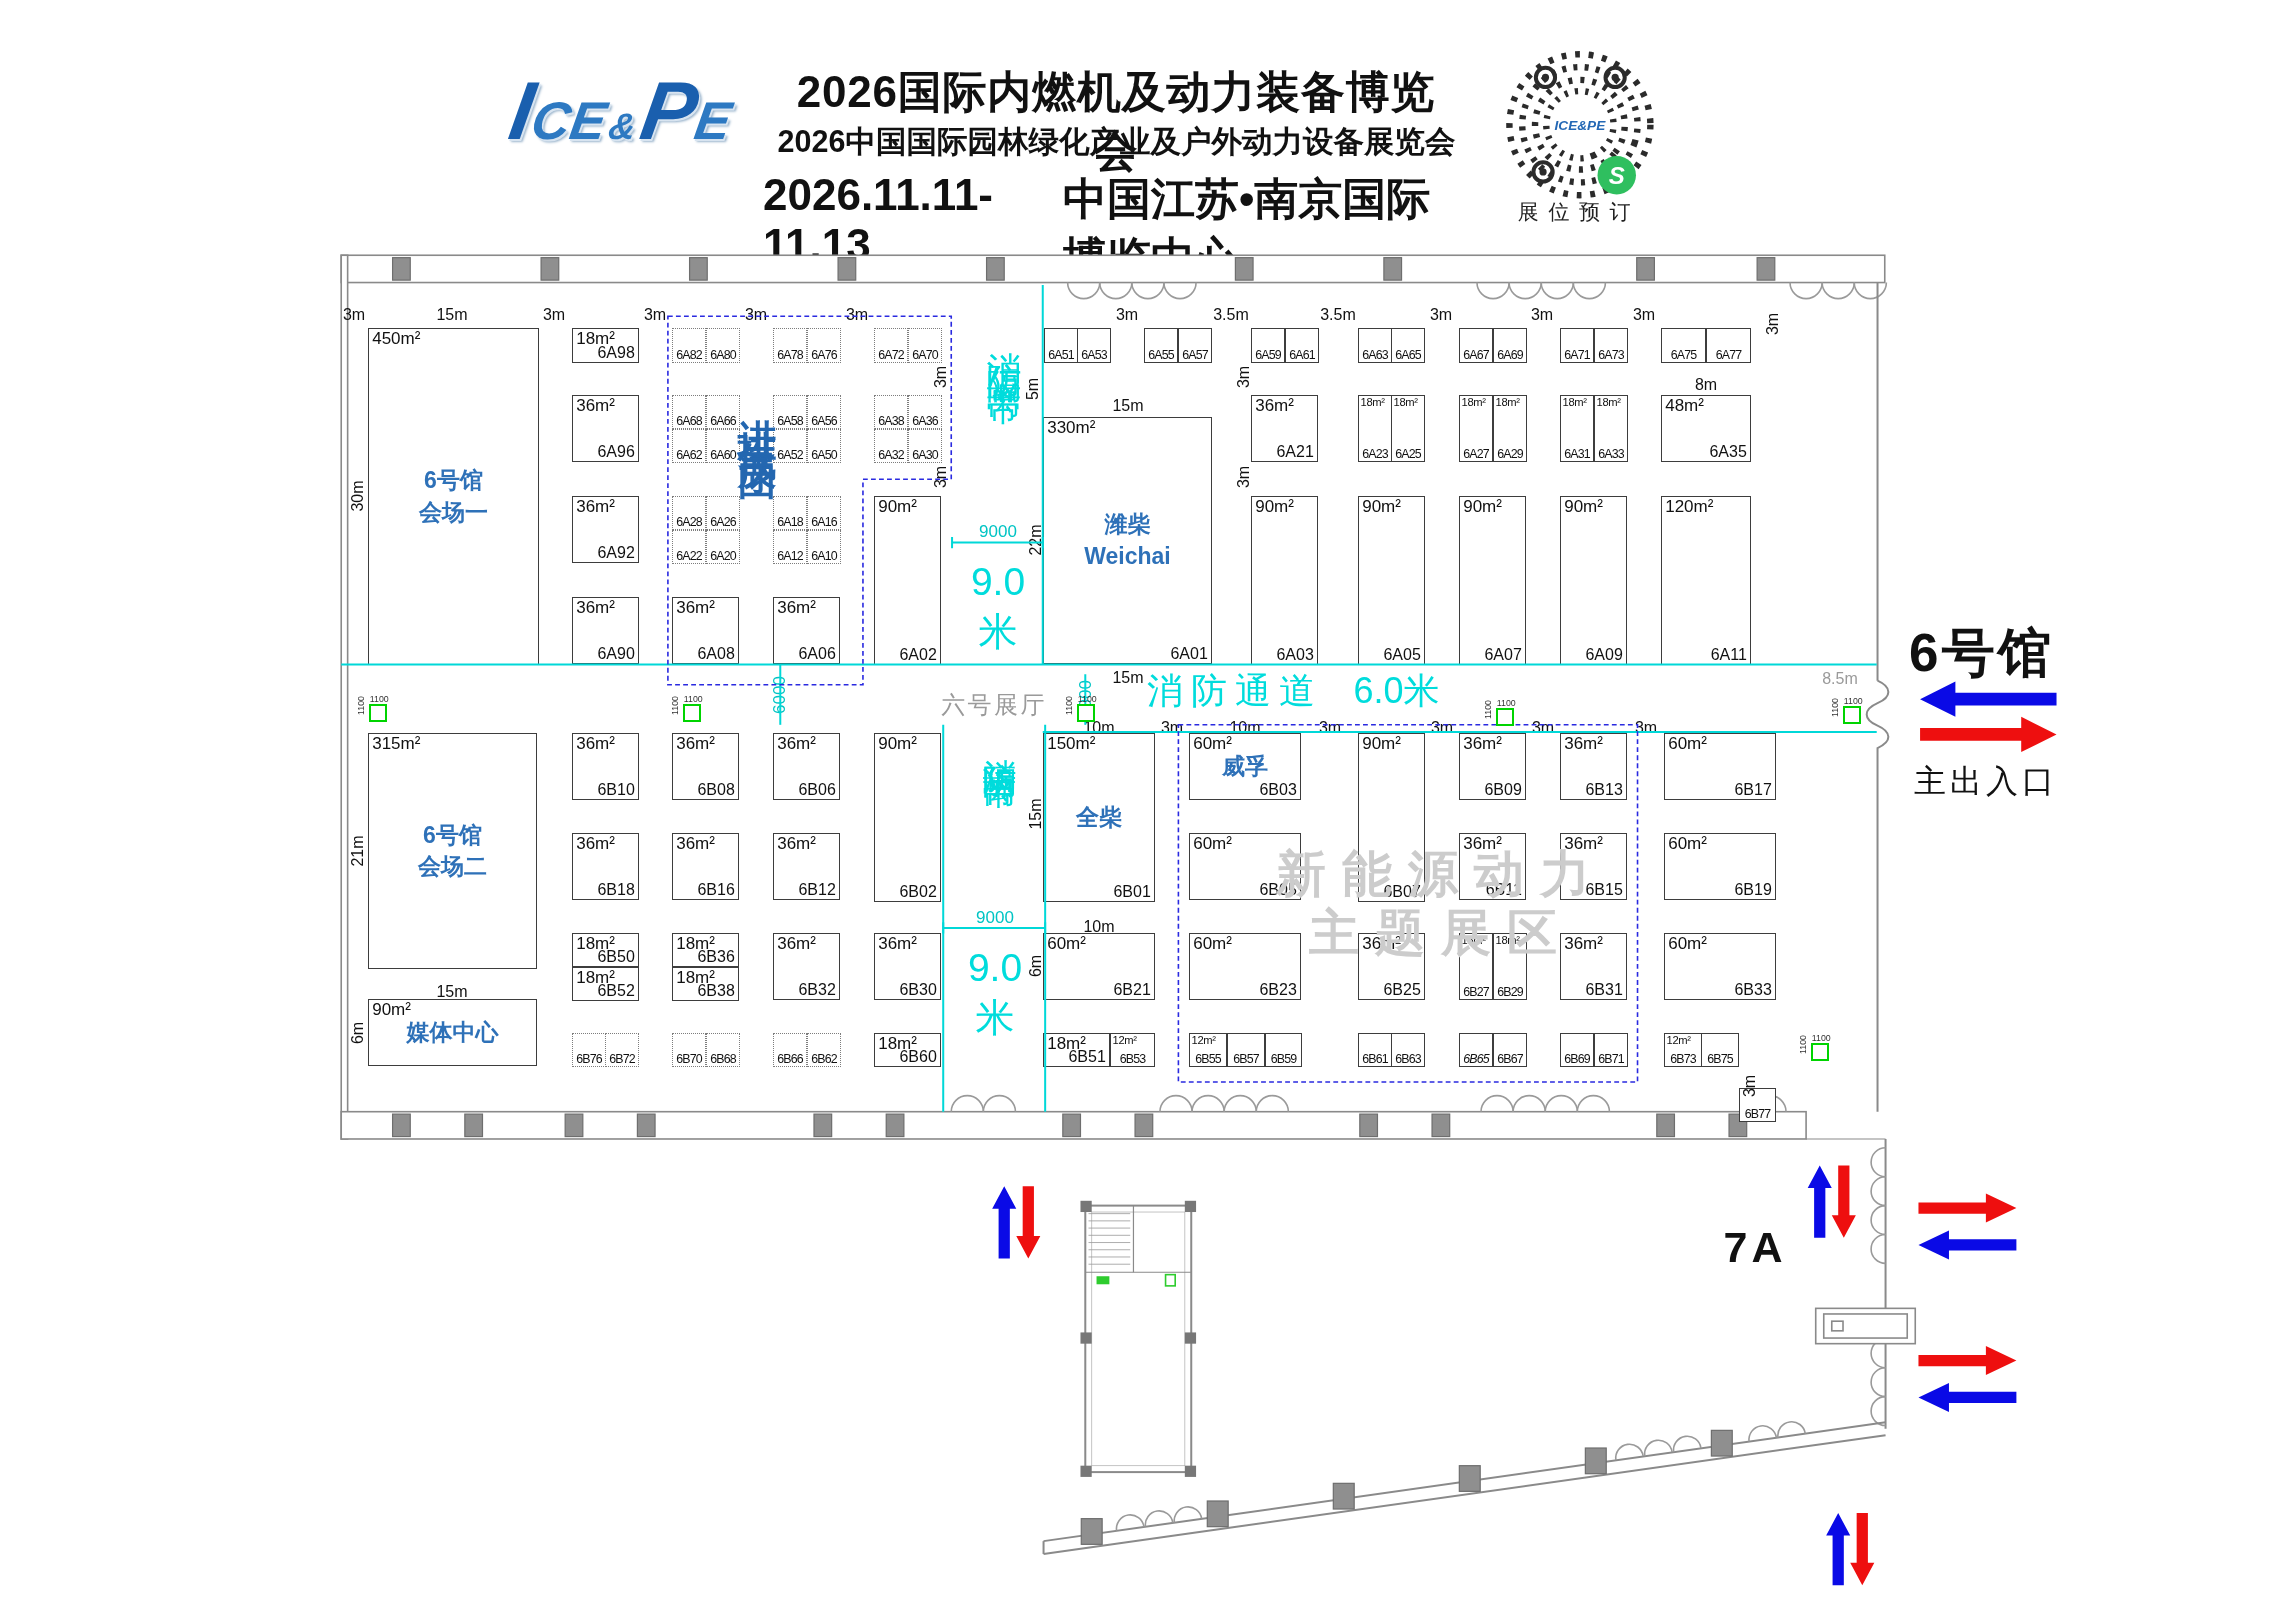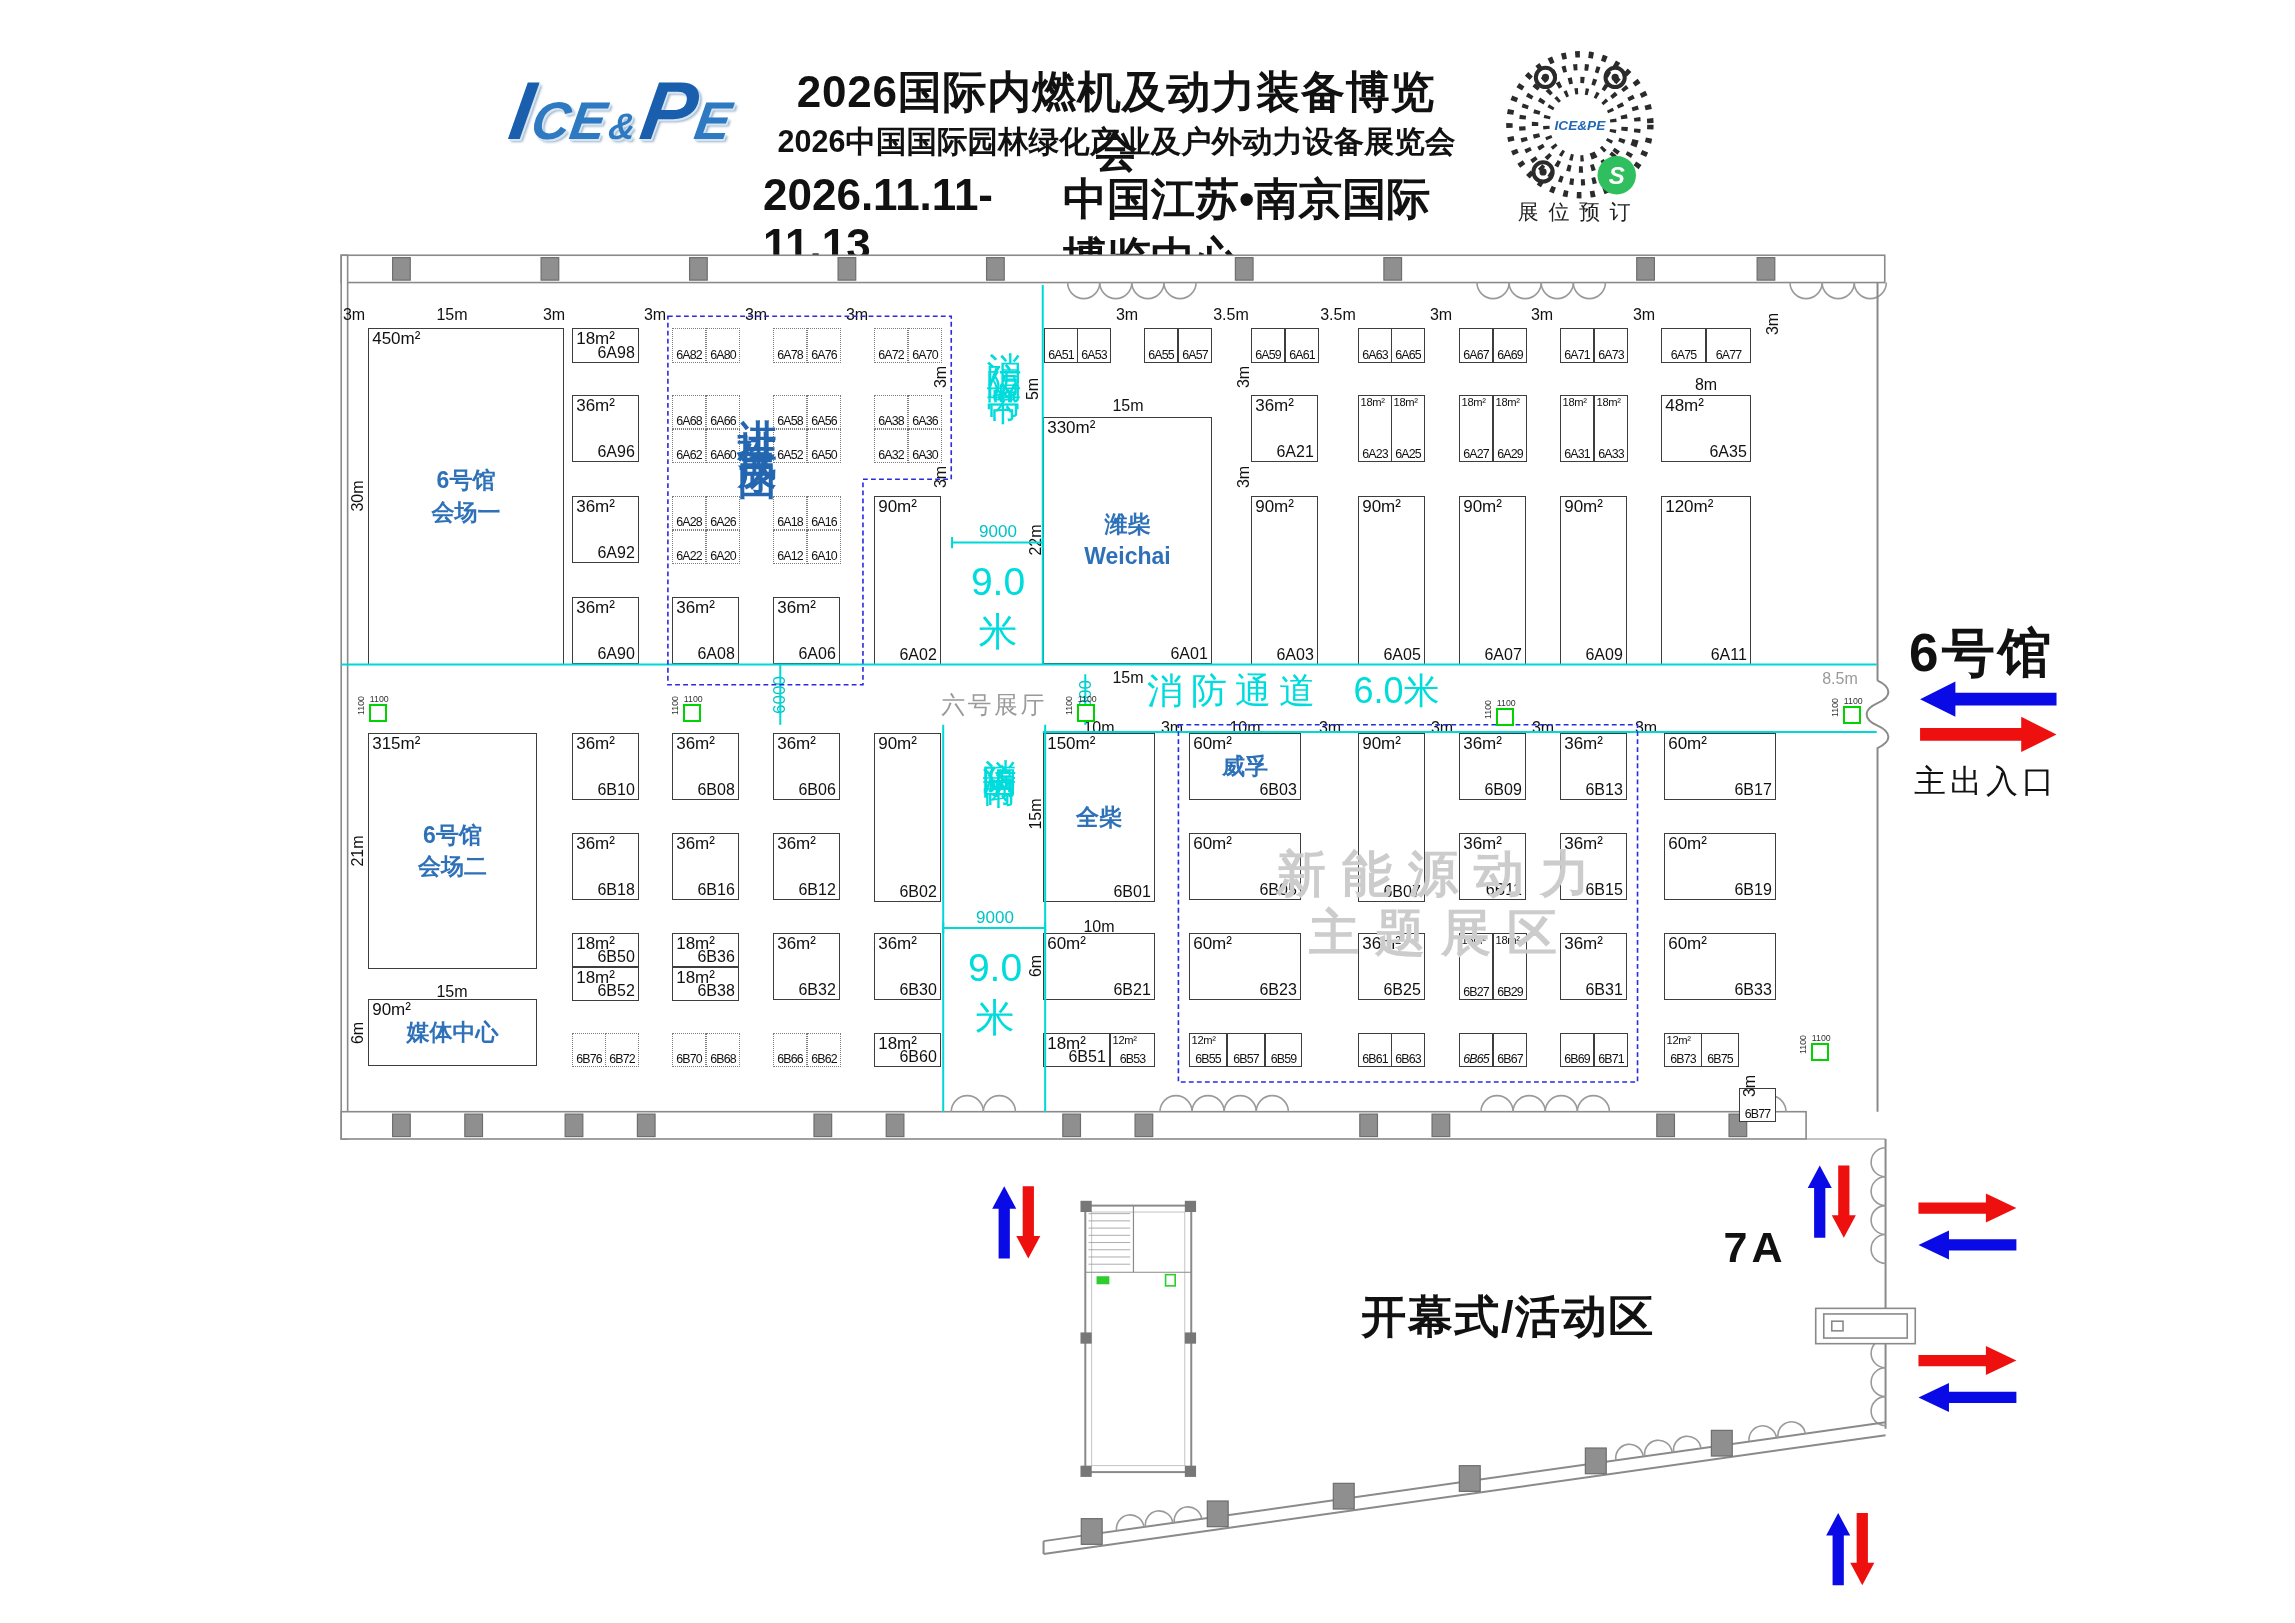--- a/index.html
+++ b/index.html
@@ -230,21 +230,21 @@
           <rect x="1476" y="1660" width="14" height="14"></rect>
       </g>
       <g fill="#2ecc2e">
         <rect x="1366" y="1590" width="16" height="10"></rect>
         <rect x="1452" y="1588" width="12" height="14" fill="none" stroke="#2ecc2e" stroke-width="2"></rect>
       </g>
     </g>
   </svg>
 
   <div id="booths">
-      <div class="cell" style="left: 368px; top: 328px; width: 196px; height: 337px;">
+      <div class="cell" style="left: 368px; top: 328px; width: 171px; height: 337px;">
         <div class="area">450m²</div>
         <div class="bname">6号馆
 会场一</div>
       </div>
       <div class="cell" style="left: 572px; top: 328px; width: 67px; height: 35px;">
         <div class="area">18m²</div>
         <div class="bid">6A98</div>
       </div>
       <div class="cell" style="left: 572px; top: 395px; width: 67px; height: 67px;">
         <div class="area">36m²</div>
@@ -779,16 +779,15 @@
 
   <div class="corridor" style="left:994px;top:705px">六号展厅</div>
 
   <div class="watermark" style="left:1441px;top:874px">新能源动力</div>
   <div class="watermark" style="left:1441px;top:933px">主题展区</div>
 
   <div class="hallbig" style="left:1909px;top:618px">6号馆</div>
   <div class="entrance" style="left:1914px;top:760px">主出入口</div>
 
   <div class="annex-code" style="left:1755px;top:1247px">7A</div>
-  <div class="annex-label" style="left:1508px;top:1317px">开幕式/活动区</div>
 
 </div>
 
 
 </body></html>

